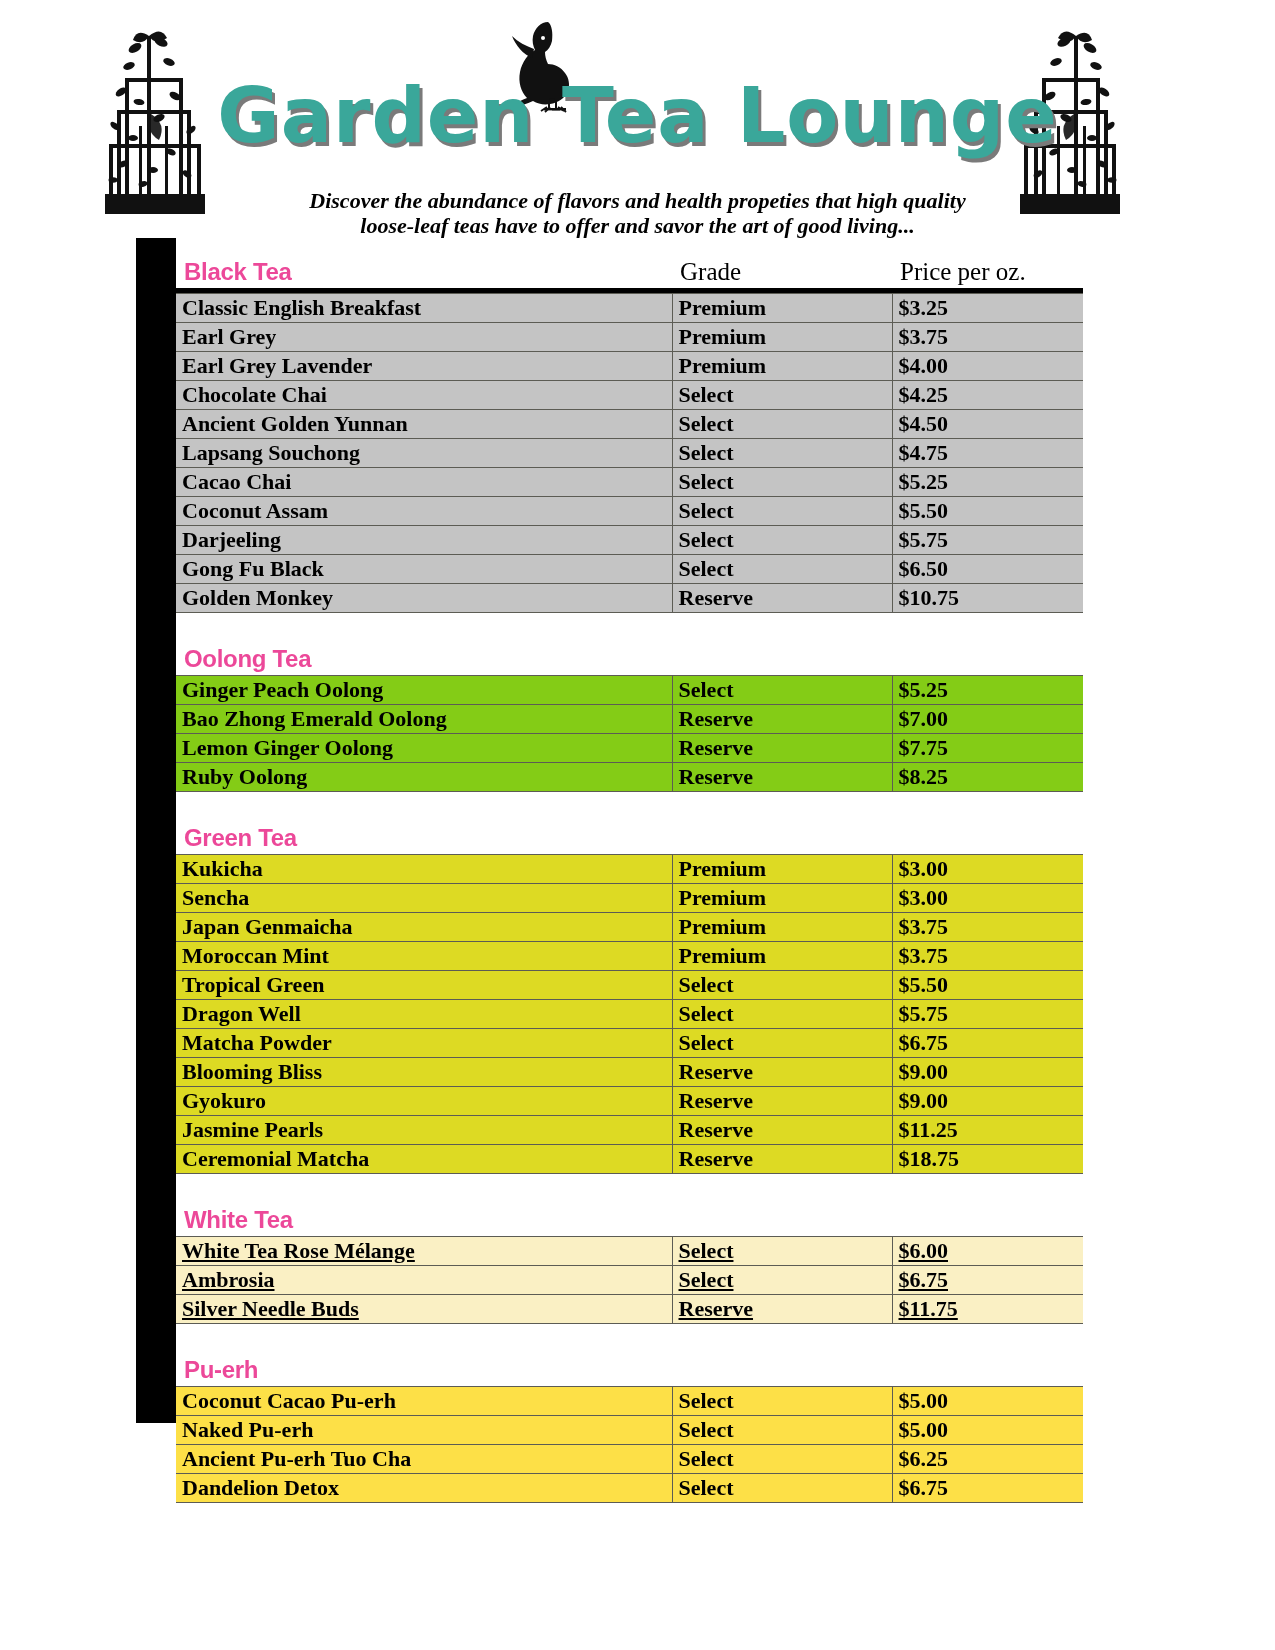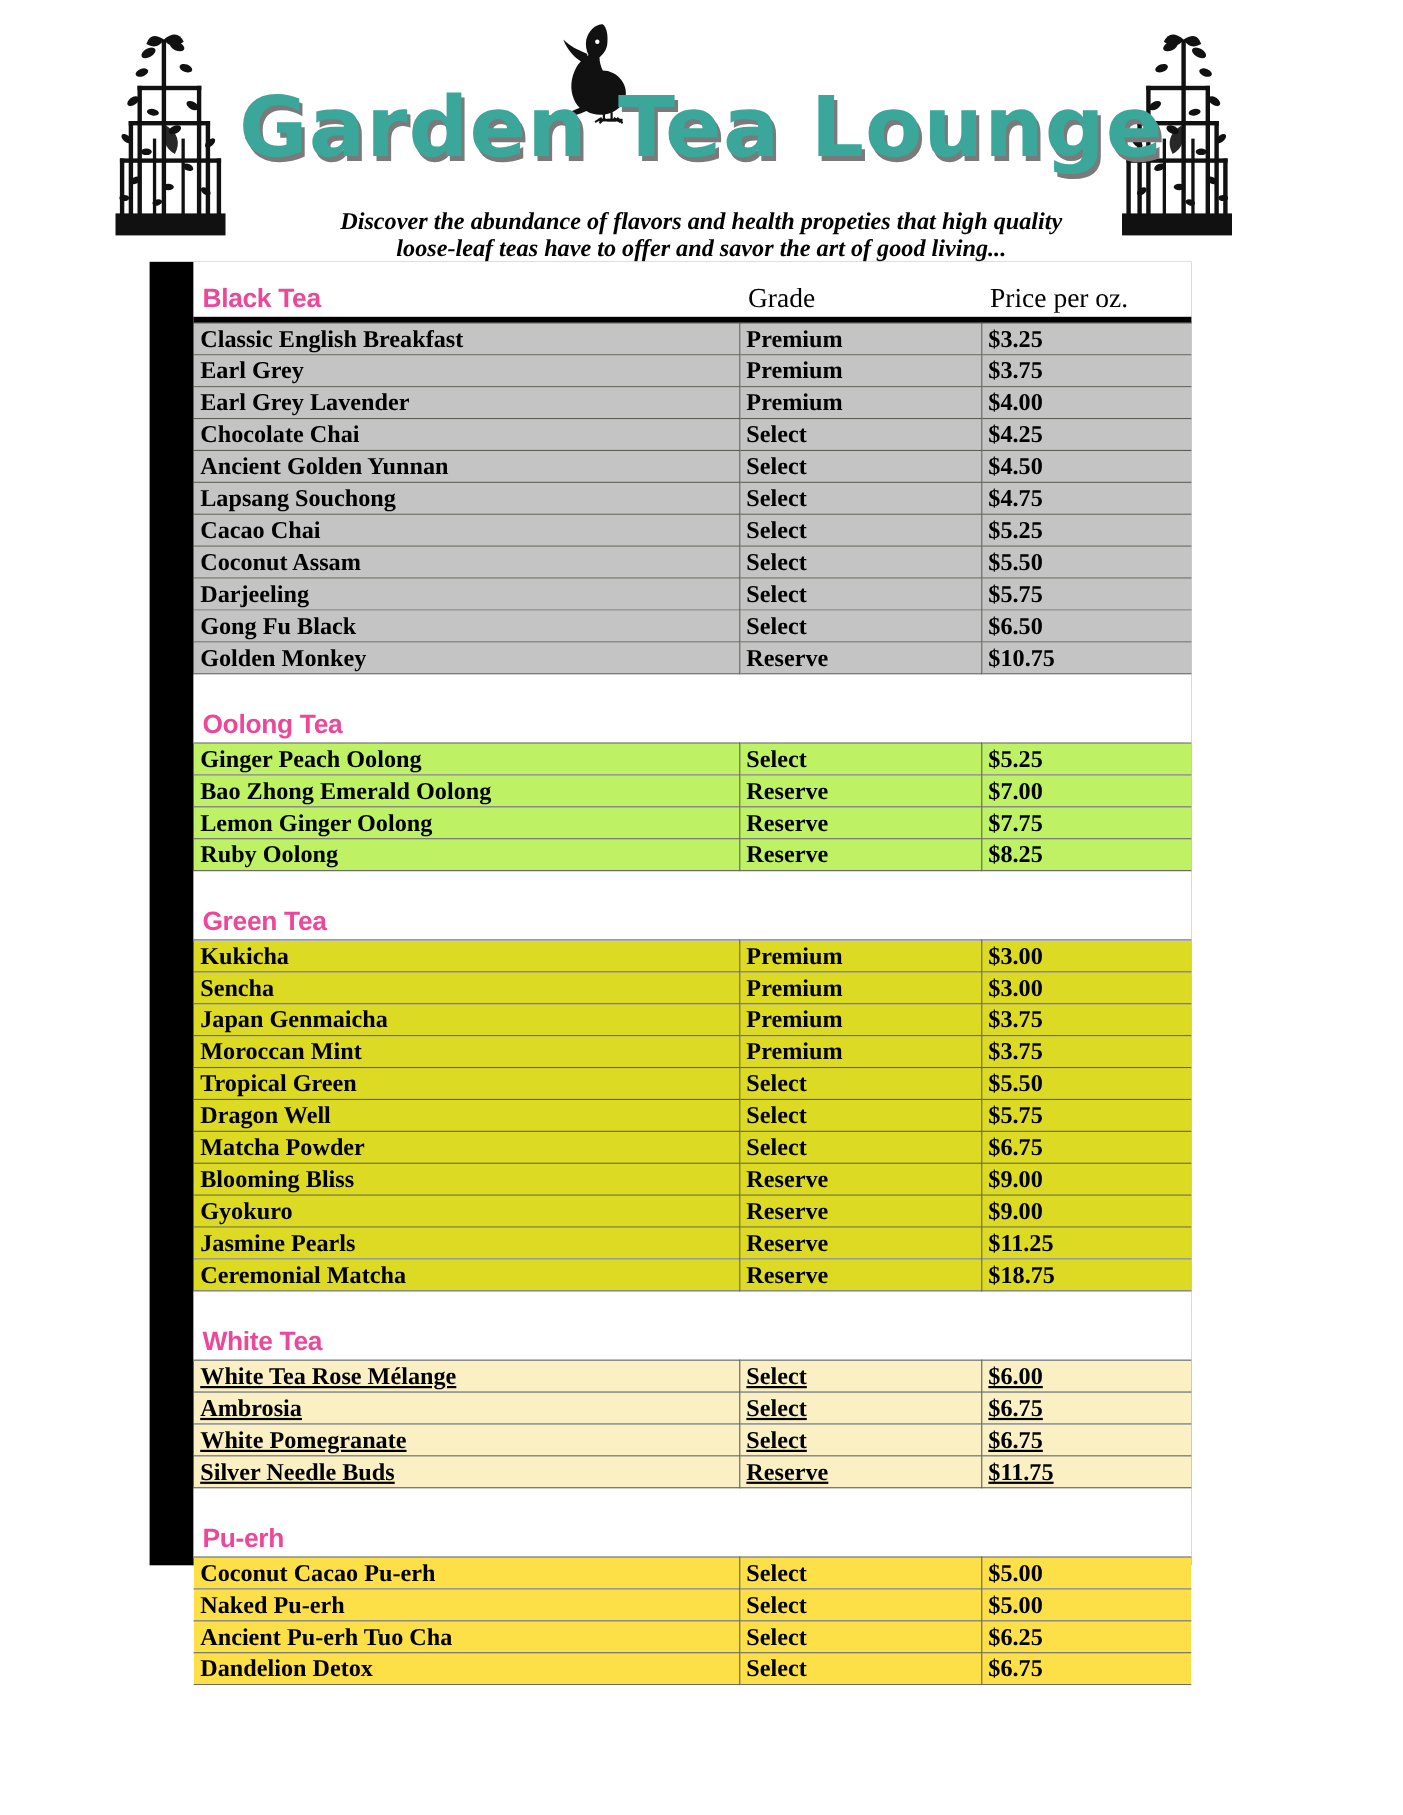--- a/index.html
+++ b/index.html
@@ -151,21 +151,21 @@
 
   tr.gap-row td {
     background: #ffffff;
     border: none;
     padding: 0;
     height: 12px;
   }
 
   
   .sec-black  td { background: #c4c4c4; }
-  .sec-oolong td { background: #bef264; margin-top: 46px; }
+  .sec-oolong td { background: #84cc16; margin-top: 46px; }
   .sec-green  td { background: #ddda23; }
   .sec-white  td { background: #faf0c4; text-decoration: underline; }
   .sec-puerh  td { background: #fde047; }
 
   .bottom-pad {
     height: 8px;
     background: #ffffff;
   }
 </style>
 </head>
@@ -452,25 +452,20 @@
             <td class="first">White Tea Rose Mélange</td>
             <td>Select</td>
             <td class="last">$6.00</td>
           </tr>
           <tr class="data-row sec-white">
             <td class="first">Ambrosia</td>
             <td>Select</td>
             <td class="last">$6.75</td>
           </tr>
           <tr class="data-row sec-white">
-            <td class="first">White Pomegranate</td>
-            <td>Select</td>
-            <td class="last">$6.75</td>
-          </tr>
-          <tr class="data-row sec-white">
             <td class="first">Silver Needle Buds</td>
             <td>Reserve</td>
             <td class="last">$11.75</td>
           </tr>
           <tr class="gap-row">
             <td colspan="3"></td>
           </tr>
           <tr class="head-row">
             <td><span class="cat-title">Pu-erh</span></td>
             <td></td>

